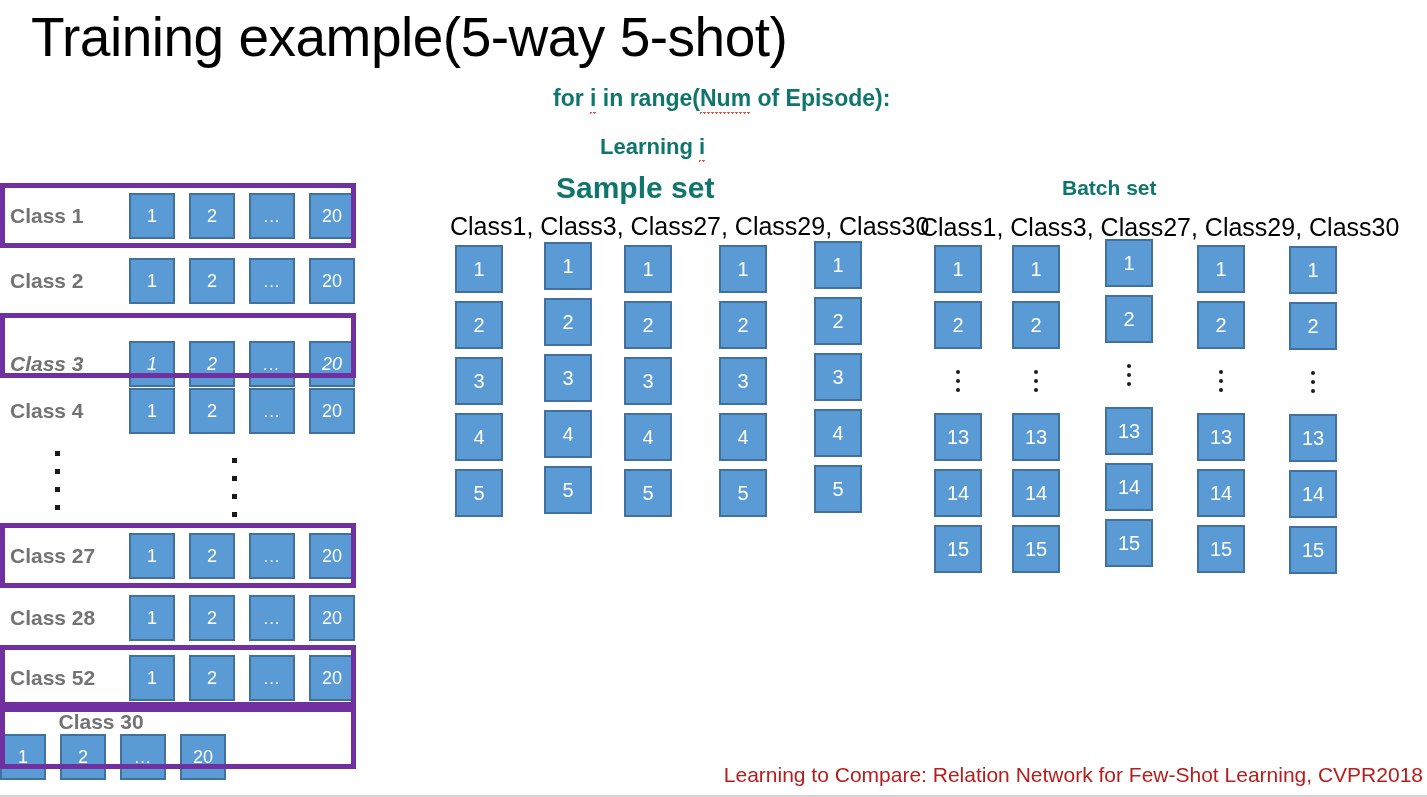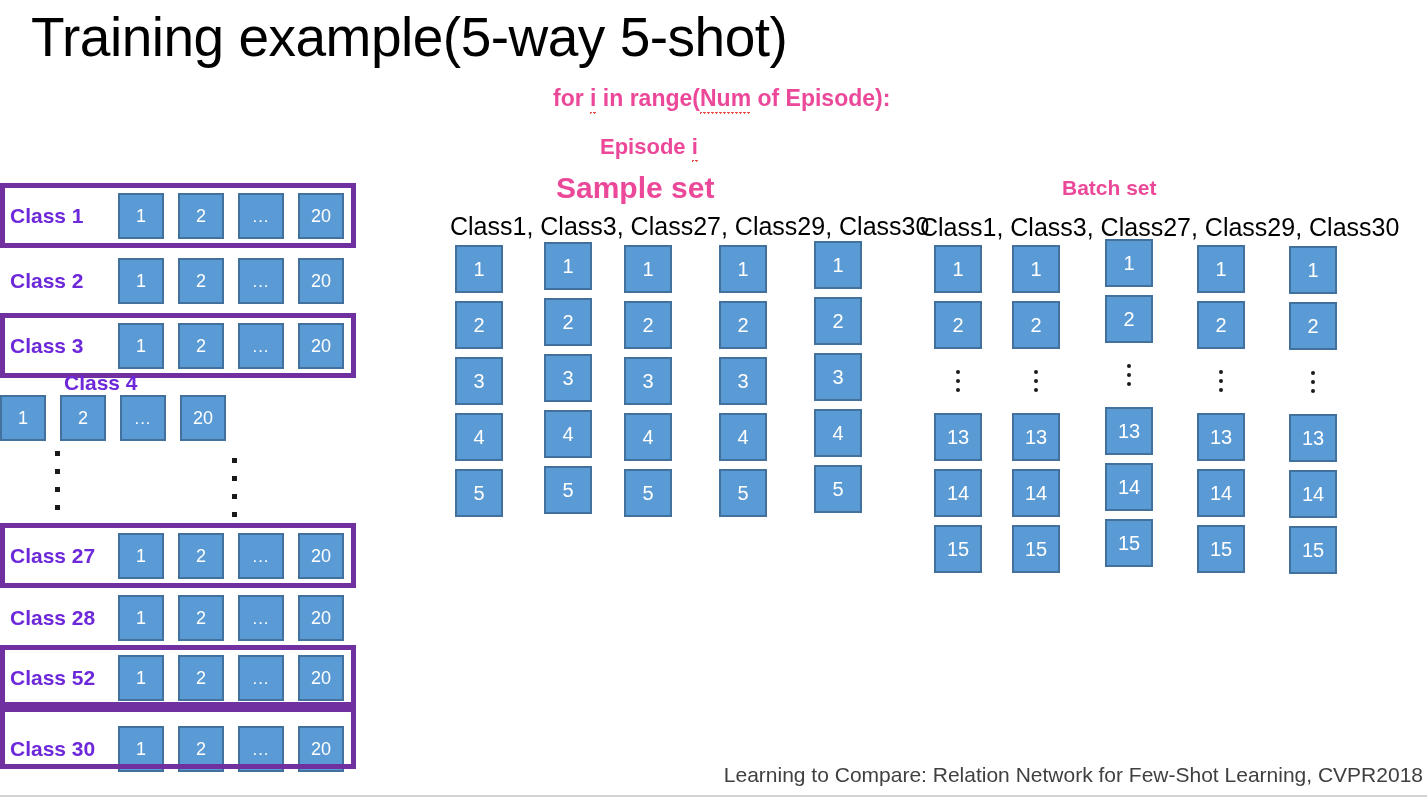--- a/index.html
+++ b/index.html
@@ -31,21 +31,21 @@
     letter-spacing: -0.5px;
     white-space: nowrap;
     color: #000000;
   }
 
   
   .hdr {
     position: absolute;
     font-weight: bold;
     white-space: nowrap;
-    color: #ec4899;
+    color: #0f766e;
   }
   .loop-line {
     left: 553px;
     top: 85px;
     font-size: 23px;
   }
   .episode-line {
     left: 600px;
     top: 134px;
     font-size: 22px;
@@ -93,26 +93,26 @@
     top: 183px;
   }
   .class-row {
     position: absolute;
     left: 0px;
     height: 50px;
     display: flex;
     align-items: center;
   }
   .class-label {
-    width: 118px;
+    width: 129px;
     padding-left: 10px;
     box-sizing: border-box;
     font-size: 21px;
     font-weight: bold;
-    color: #6d28d9;
+    color: #737373;
     white-space: nowrap;
   }
   .tile-strip {
     display: flex;
     gap: 14px;
   }
 
   
   .tile {
     background: #5B9BD5;
@@ -192,41 +192,41 @@
   .sample-classes { left: 450px; top: 212px; }
   .batch-classes  { left: 920px; top: 213px; }
 
   
   .footer-cite {
     position: absolute;
     right: 4px;
     bottom: 10px;
     font-size: 21px;
     white-space: nowrap;
-    color: #404040;
+    color: #b91c1c;
   }
   .footer-rule {
     position: absolute;
     left: 0;
     right: 0;
     bottom: 0;
     height: 2px;
     background: #d4d4d4;
   }
 </style>
 </head>
 <body>
 
 <div id="slide">
 
   <div class="slide-title">Training example(5-way 5-shot)</div>
 
   <div class="hdr loop-line"><span>for </span><span class="squiggle">i</span><span> in range(</span><span class="squiggle">Num</span><span> of Episode):</span></div>
 
-  <div class="hdr episode-line"><span>Episode </span><span class="squiggle">i</span></div>
+  <div class="hdr episode-line"><span>Learning </span><span class="squiggle">i</span></div>
 
   <div class="hdr sampleset-hdr">Sample set</div>
   <div class="hdr batchset-hdr">Batch set</div>
 
   <div class="classes-line sample-classes">Class1, Class3, Class27, Class29, Class30</div>
   <div class="classes-line batch-classes">Class1, Class3, Class27, Class29, Class30</div>
 
   <div id="classlist">
       <div class="class-row" style="top: 8px;">
         <div class="class-label">Class 1</div>
@@ -240,31 +240,31 @@
       <div class="hl-box" style="left: 0px; top: 0px; width: 356px; height: 65px;"></div>
       <div class="class-row" style="top: 73px;">
         <div class="class-label">Class 2</div>
         <div class="tile-strip">
           <div class="tile small">1</div>
           <div class="tile small">2</div>
           <div class="tile small dots">...</div>
           <div class="tile small">20</div>
         </div>
       </div>
-      <div class="class-row" style="top: 138px;">
+      <div class="class-row" style="top: 156px; font-style: italic;">
         <div class="class-label">Class 3</div>
         <div class="tile-strip">
           <div class="tile small">1</div>
           <div class="tile small">2</div>
           <div class="tile small dots">...</div>
           <div class="tile small">20</div>
         </div>
       </div>
       <div class="hl-box" style="left: 0px; top: 130px; width: 356px; height: 65px;"></div>
-      <div class="class-row" style="top: 188px; flex-direction: column;">
+      <div class="class-row" style="top: 203px;">
         <div class="class-label">Class 4</div>
         <div class="tile-strip">
           <div class="tile small">1</div>
           <div class="tile small">2</div>
           <div class="tile small dots">...</div>
           <div class="tile small">20</div>
         </div>
       </div>
       <div class="class-row" style="top: 348px;">
         <div class="class-label">Class 27</div>
@@ -288,21 +288,21 @@
       <div class="class-row" style="top: 470px;">
         <div class="class-label">Class 52</div>
         <div class="tile-strip">
           <div class="tile small">1</div>
           <div class="tile small">2</div>
           <div class="tile small dots">...</div>
           <div class="tile small">20</div>
         </div>
       </div>
       <div class="hl-box" style="left: 0px; top: 462px; width: 356px; height: 62px;"></div>
-      <div class="class-row" style="top: 541px;">
+      <div class="class-row" style="top: 527px; flex-direction: column;">
         <div class="class-label">Class 30</div>
         <div class="tile-strip">
           <div class="tile small">1</div>
           <div class="tile small">2</div>
           <div class="tile small dots">...</div>
           <div class="tile small">20</div>
         </div>
       </div>
       <div class="hl-box" style="left: 0px; top: 524px; width: 356px; height: 62px;"></div>
       <div class="dotcol" style="left: 55px; top: 268px;">

